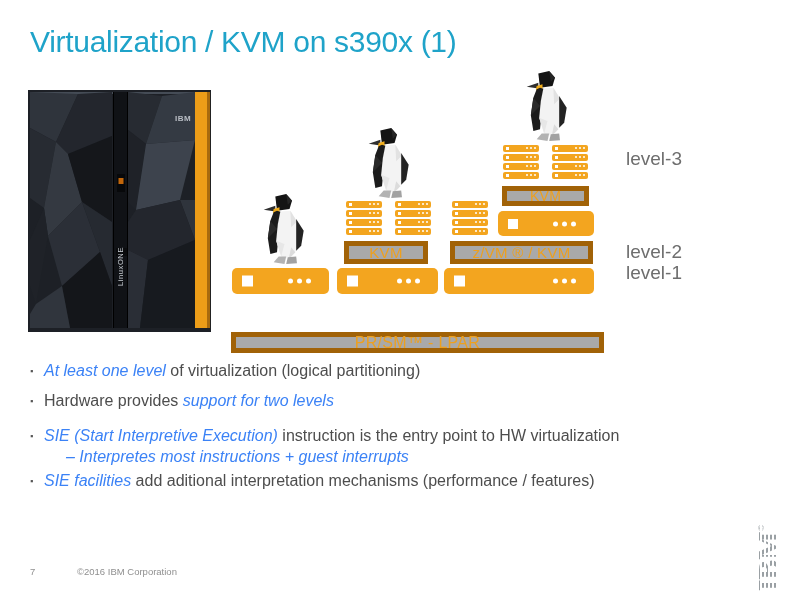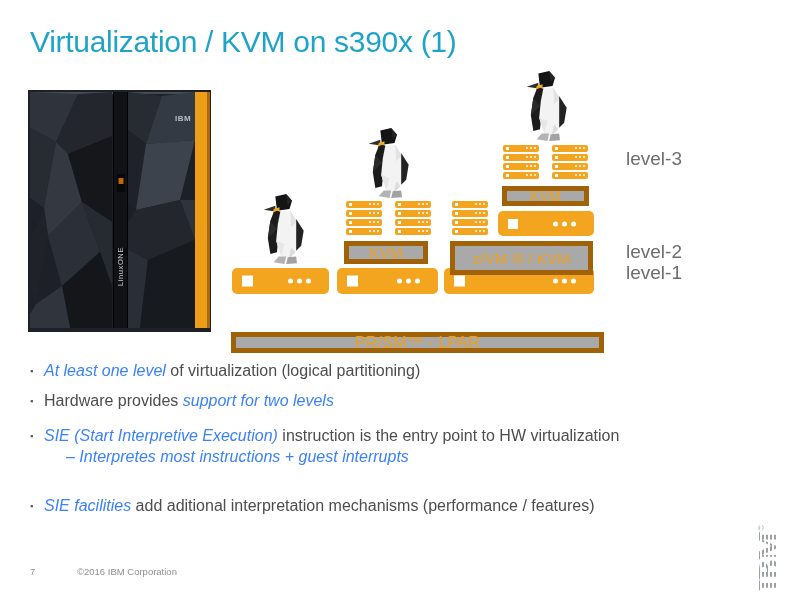--- a/index.html
+++ b/index.html
@@ -12,21 +12,21 @@
 
   
   .mainframe{position:absolute;left:28px;top:90px;}
 
   
   .graybar{position:absolute;background:#a9a9a9;border:5px solid #a16207;box-sizing:border-box;
            color:#eda01f;display:flex;align-items:center;justify-content:center;
            font-size:15px;letter-spacing:0.3px;}
   .prsm   {left:231px;top:296px;width:373px;height:21px;font-size:16px;margin-top:36px;}
   .kvm-mid{left:344px;top:241px;width:84px;height:23px;}
-  .zvm    {left:450px;top:241px;width:143px;height:34px;}
+  .zvm    {left:450px;top:241px;width:143px;height:23px;}
   .kvm-top{left:502px;top:186px;width:87px;height:20px;font-size:14px;}
 
   .machine{position:absolute;background:#f3a51f;border-radius:5px;}
   .machine::before{content:"";position:absolute;left:10px;top:50%;transform:translateY(-50%);
                    width:11px;height:11px;background:#fff;}
   .machine::after{content:"";position:absolute;right:18px;top:50%;transform:translateY(-50%);
                   width:5px;height:5px;border-radius:50%;background:#fff;
                   box-shadow:-9px 0 0 #fff,-18px 0 0 #fff;}
   .m1{left:232px;top:268px;width:97px;height:26px;}
   .m2{left:337px;top:268px;width:101px;height:26px;}
@@ -54,21 +54,21 @@
   .lvl3{top:148px;} .lvl2{top:196px;margin-top:45px;} .lvl1{top:262px;}
 
   
   .bullets{position:absolute;left:30px;top:361px;width:762px;font-size:16px;color:#4d4d4d;}
   .b{display:flex;line-height:20px;margin-bottom:10px;}
   .b .marker{flex:none;width:8px;margin-right:6px;font-size:9px;line-height:20px;color:#555;}
   .b span{white-space:pre-wrap;}
   .em{color:#3b82f6;font-style:italic;}
   .b.gap-lg{margin-bottom:15px;}
   .b.gap-sm{margin-bottom:1px;}
-  .sub{margin-left:36px;line-height:20px;margin-bottom:29px;}
+  .sub{margin-left:36px;line-height:20px;margin-bottom:4px;}
 
   
   .pagenum{position:absolute;left:30px;top:566px;font-size:9.5px;color:#8f8f8f;}
   .copyright{position:absolute;left:77px;top:566px;font-size:9.5px;color:#8f8f8f;}
 
   .ibm-logo{position:absolute;left:744px;top:524px;width:48px;height:68px;}
   .ibm-text{position:absolute;left:50%;top:50%;transform:translate(-50%,-50%) rotate(-90deg);
             font-family:"Liberation Serif",serif;font-weight:700;font-size:30px;line-height:1;
             color:#9aa0a4;}
   .ibm-text .reg{font-size:9px;vertical-align:14px;}

